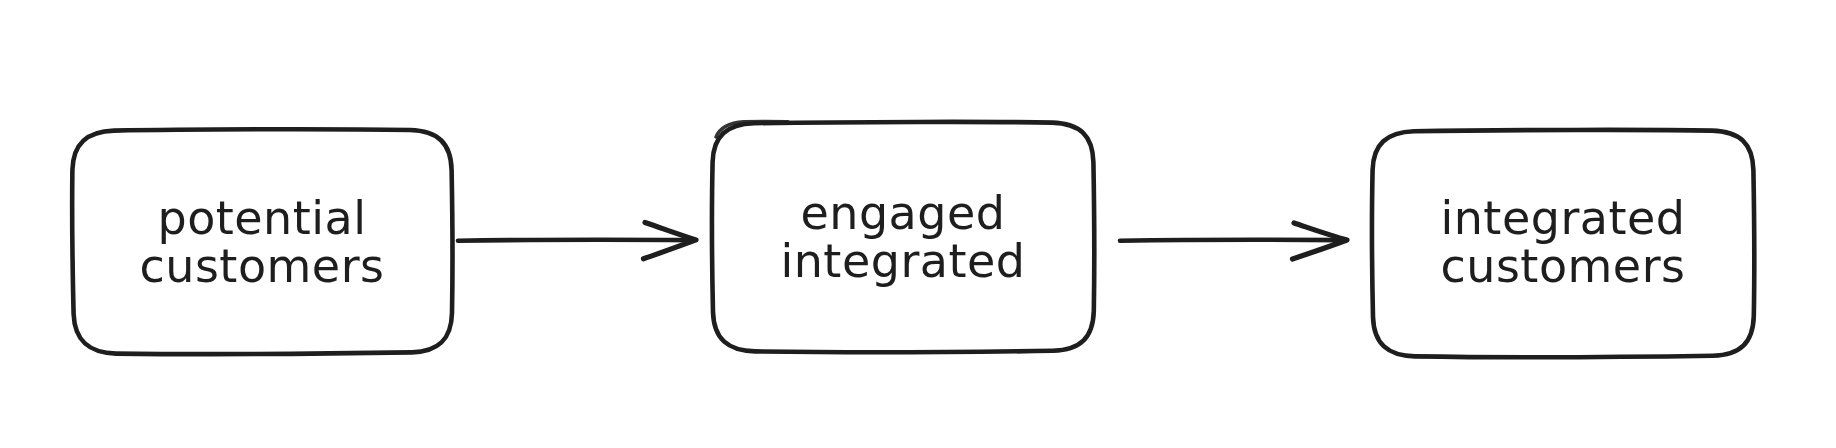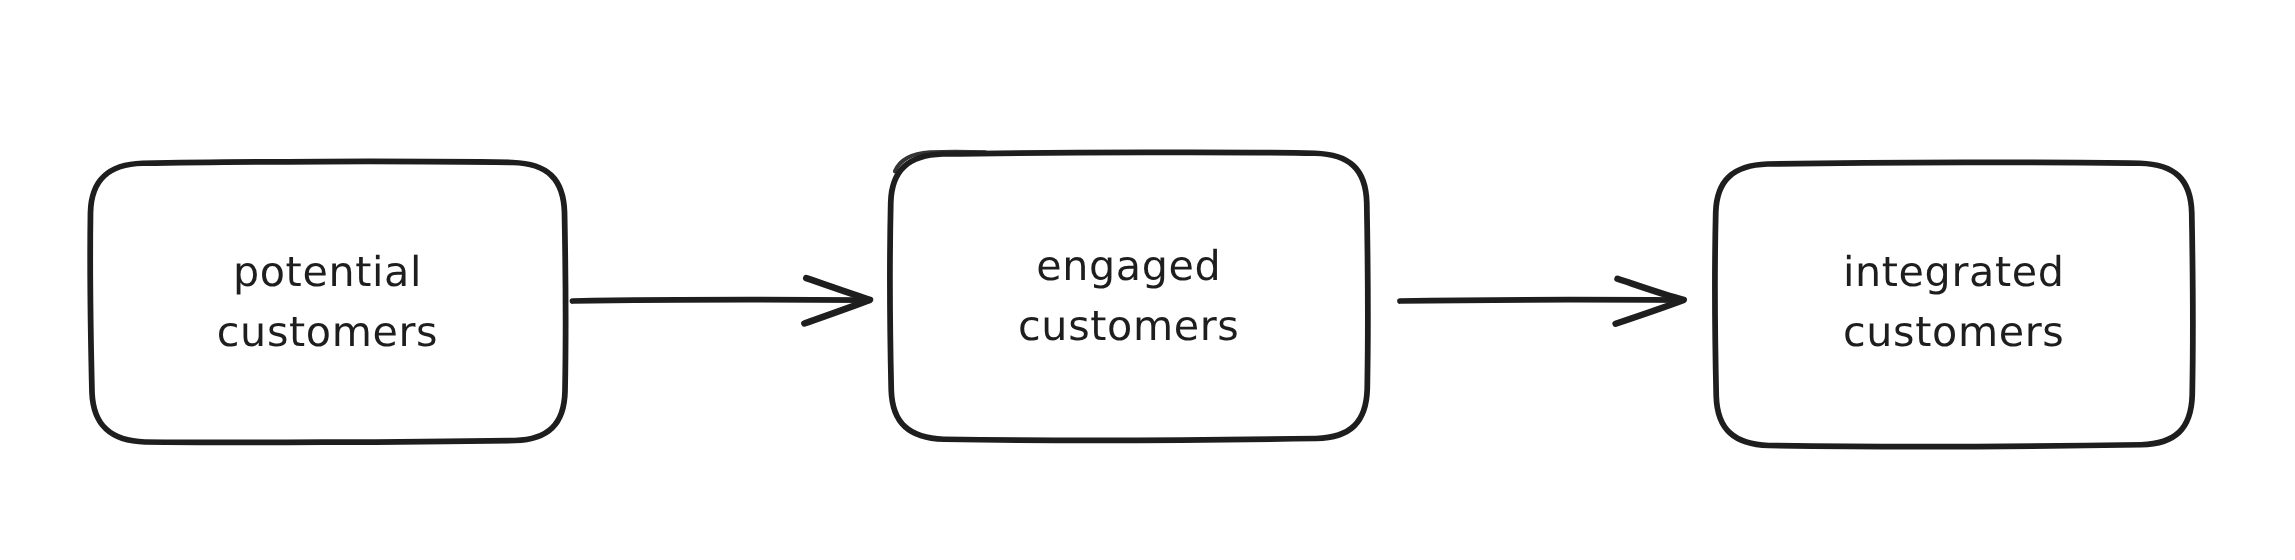--- a/index.html
+++ b/index.html
@@ -34,21 +34,21 @@
   .arrow-line    { stroke-width: 4.6px; }
   .arrow-head    { stroke-width: 5.2px; }
   .node-label {
     position: absolute;
     display: flex;
     align-items: center;
     justify-content: center;
     text-align: center;
     white-space: pre-line;
     color: var(--text, #1e1e1e);
-    font-size: 33px;
+    font-size: 46px;
     line-height: 48px;
     letter-spacing: 0.5px;
     font-weight: 500;
     user-select: none;
   }
   .label-1 { left: 72px;   top: 129px; width: 380px; height: 225px; }
   .label-2 { left: 712px;  top: 122px; width: 382px; height: 230px; }
   .label-3 { left: 1372px; top: 128px; width: 382px; height: 227px; }
 </style>
 </head>
@@ -106,18 +106,18 @@
     <g>
       <path class="arrow-line" d="M 1120 240.8 C 1192 239.6, 1264 239.5, 1344 240.1"></path>
       <path class="arrow-head" d="M 1294 223 C 1312 229, 1330 235.4, 1347 240 C 1330 246.4, 1311 252.8, 1292.5 259"></path>
     </g>
   </svg>
 
   <div class="node-label label-1">potential
 customers</div>
 
   <div class="node-label label-2">engaged
-customers</div>
+integrated</div>
 
   <div class="node-label label-3">integrated
 customers</div>
 
 </div>
 
 </body></html>

